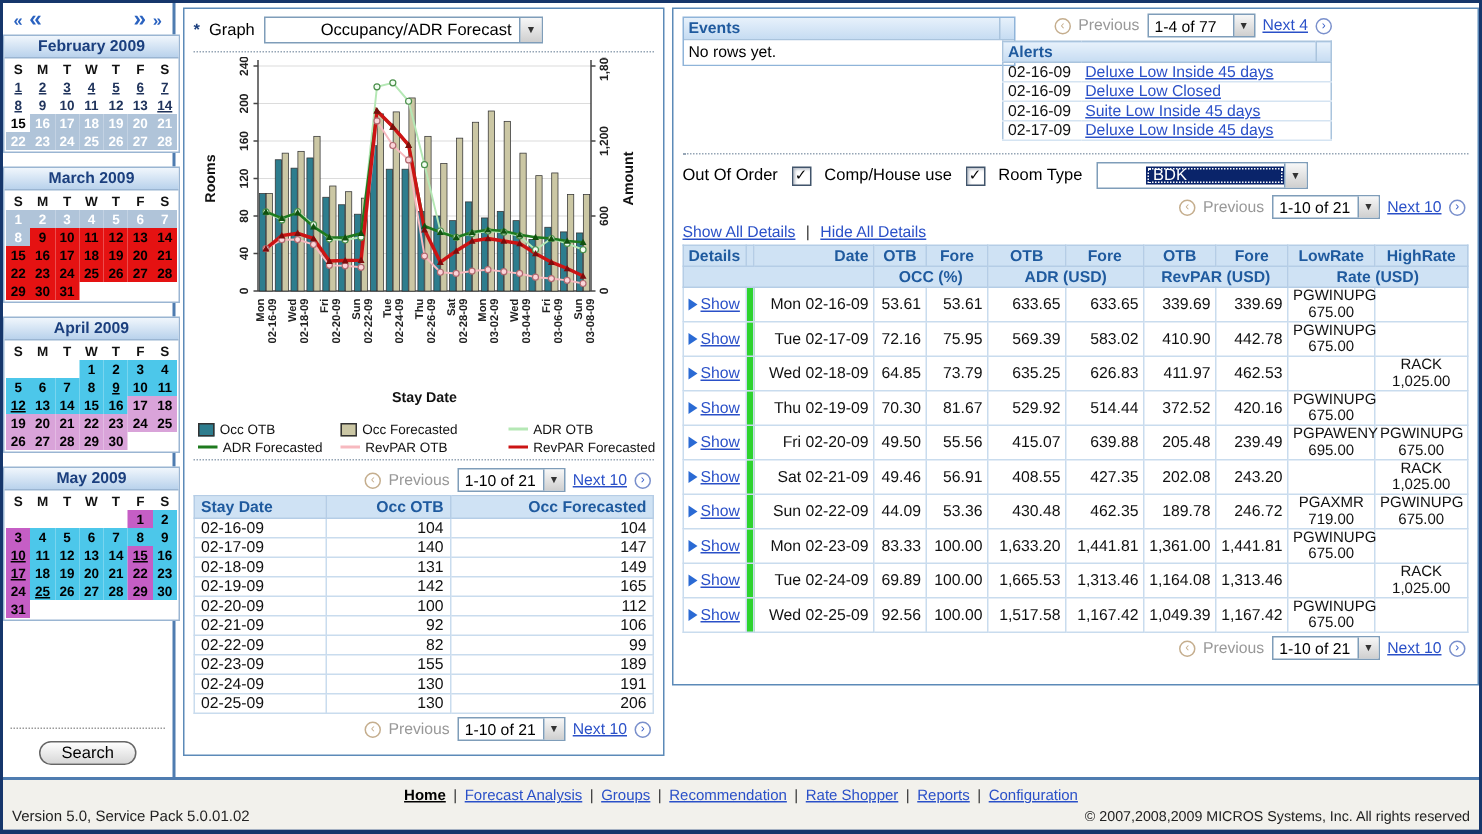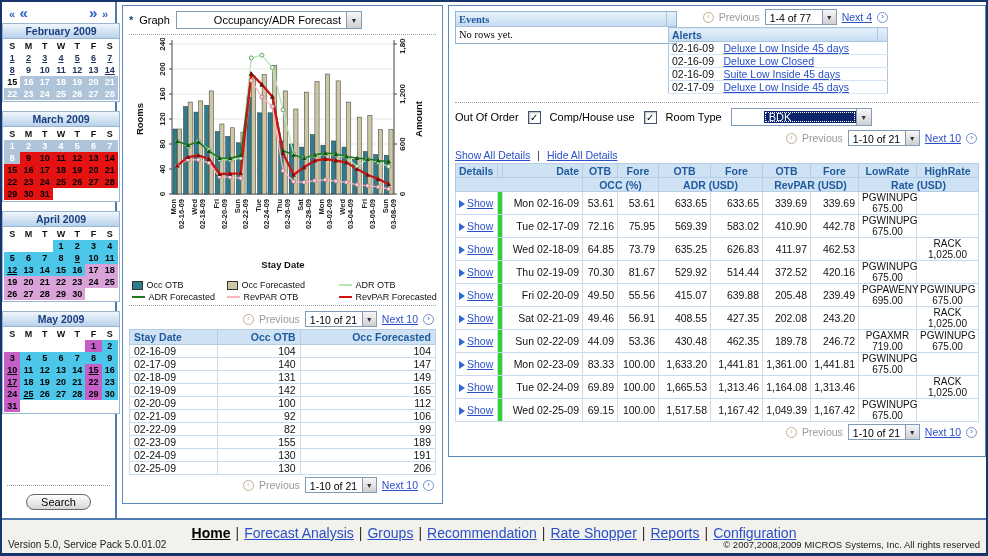--- a/index.html
+++ b/index.html
@@ -79,21 +79,21 @@
   table.dt { width:100%; border-collapse:collapse; font-size:10.5px; border:1px solid #8fb4d9; }
   table.dt th { background:#cfe2f4; color:#1f5a9e; font-weight:bold; border:1px solid #b5cde6;
                 height:15px; padding:0 4px; }
   table.dt td { border:1px solid #c9dcee; padding:0 4px; height:13px; color:#111; }
   .ta-l { text-align:left; } .ta-r { text-align:right; } .ta-c { text-align:center; }
 
   
   .rp { position:absolute; left:446px; top:3px; width:538px; height:452px;
         border:1px solid #5c8ab8; background:#fff; padding:3px 6px; overflow:hidden; }
   .rp-top { position:relative; height:90px; }
-  .events { position:absolute; left:0; top:2px; width:222px; border:1px solid #8fb4d9;font-family:Liberation Serif, serif; }
+  .events { position:absolute; left:0; top:2px; width:222px; border:1px solid #8fb4d9; }
   .box-hd { display:flex; height:15px; background:linear-gradient(#e7f1fb,#c6dcf2);
             border-bottom:1px solid #aac4dd; }
   .box-hd .hd-main { flex:1; font-size:10.5px; font-weight:bold; color:#1f5a9e;
             padding-left:3px; line-height:15px; }
   .box-hd .hd-tail { width:10px; border-left:1px solid #aac4dd; }
   .events .bd { height:16px; font-size:10.5px; line-height:16px; padding-left:3px; background:#fff; }
   .alerts { position:absolute; left:213px; top:0; width:220px; }
   .alerts .pager { padding:0 0 2px 0; }
   table.alerts-t { width:100%; border-collapse:collapse; font-size:10.5px; border:1px solid #aac4dd; }
   table.alerts-t th { background:linear-gradient(#e7f1fb,#c6dcf2); color:#1f5a9e; text-align:left;
@@ -120,21 +120,21 @@
   .show-arrow { display:inline-block; width:0; height:0; border-top:4px solid transparent;
                 border-bottom:4px solid transparent; border-left:6px solid #2a6ad4; margin-right:2px;
                 vertical-align:-1px; }
   .rate { font-size:10px; line-height:11px; text-align:center; }
   .rate-low { color:#047804; }
   .rate-high { color:#e80000; }
 
   
   .footer { position:absolute; left:0; right:0; bottom:0; height:35px; background:#f2f1ec;
             border-top:2px solid #4f7cb0; font-size:10px; color:#222; }
-  .f-nav { position:absolute; left:0; right:0; top:5px; text-align:center; font-size:14px; }
+  .f-nav { position:absolute; left:0; right:0; top:5px; text-align:center; font-size:10px; }
   .f-nav a { color:#2a50c8; text-decoration:underline; margin:0 5px; cursor:pointer; }
   .f-nav a.active { color:#000; font-weight:bold; }
   .f-nav .sep { color:#333; }
   .f-version { position:absolute; left:6px; bottom:3px; }
   .f-copy { position:absolute; right:6px; bottom:3px; font-size:9.5px; }
 </style>
 </head>
 <body>
 
 <div id="page">
@@ -913,21 +913,21 @@
             <td class="rate rate-low"></td>
             <td class="rate rate-high">
               <div>RACK</div>
               <div>1,025.00</div>
             </td>
           </tr>
           <tr>
             <td class="ta-l"><span class="show-arrow"></span><a class="link">Show</a></td>
             <td class="bar-cell"></td>
             <td class="ta-r">Wed 02-25-09</td>
-            <td class="ta-r">69.15</td>
+            <td class="ta-r">92.56</td>
             <td class="ta-r">100.00</td>
             <td class="ta-r">1,517.58</td>
             <td class="ta-r">1,167.42</td>
             <td class="ta-r">1,049.39</td>
             <td class="ta-r">1,167.42</td>
             <td class="rate rate-low">
               <div>PGWINUPG</div>
               <div>675.00</div>
             </td>
             <td class="rate rate-high"></td>

